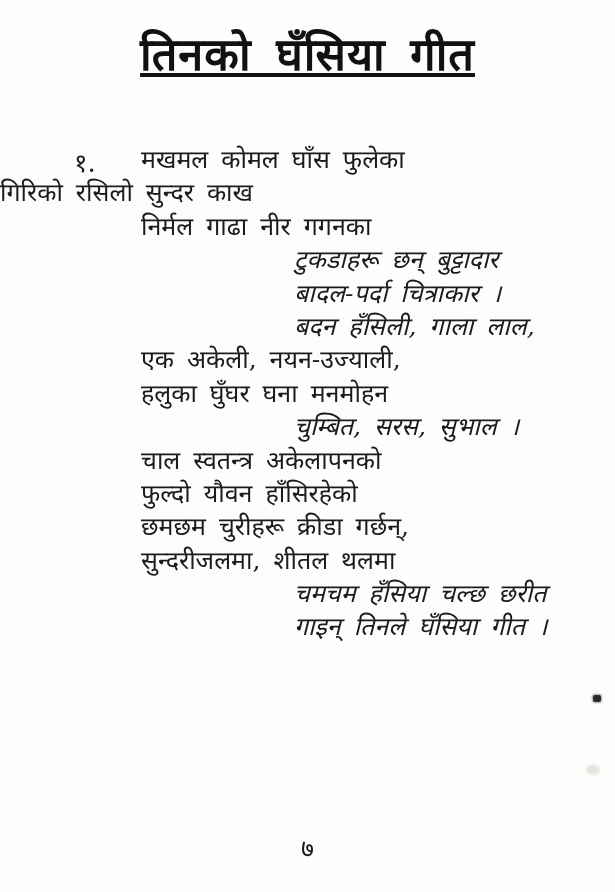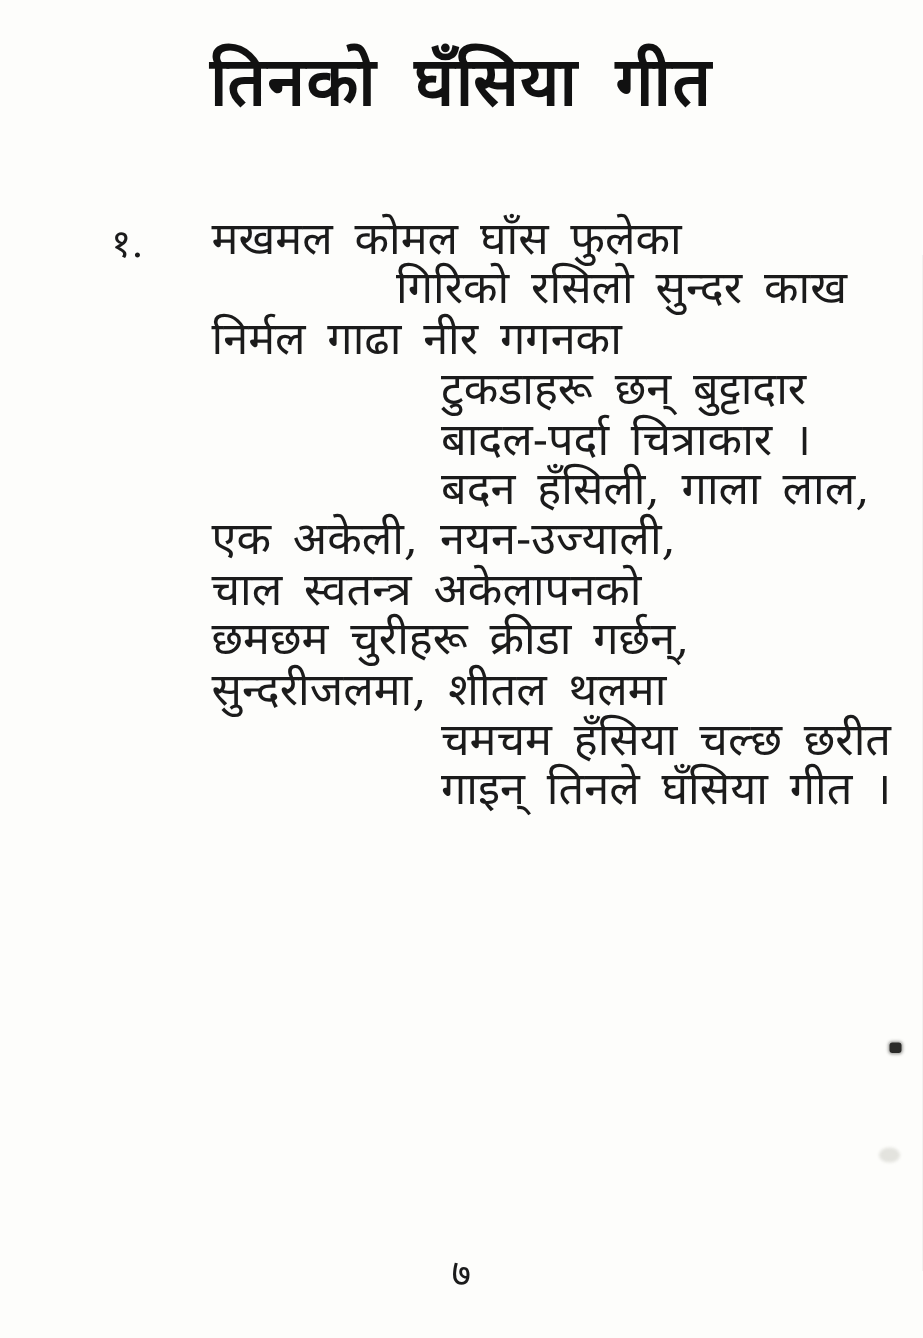--- a/index.html
+++ b/index.html
@@ -22,44 +22,45 @@
     top: 22px;
     left: 0;
     width: 100%;
     margin: 0;
     text-align: center;
     font-size: 45px;
     font-weight: bold;
     letter-spacing: 1px;
     word-spacing: 8px;
     color: #111111;
+    text-decoration: underline;
   }
   .stanza-number {
     position: absolute;
     top: 147px;
     left: 74px;
     font-size: 26px;
     line-height: 33px;
   }
   .poem {
     position: absolute;
     top: 143px;
     left: 0;
     width: 100%;
   }
   .pline {
     height: 33.4px;
     line-height: 33.4px;
-    font-size: 30px;
+    font-size: 25px;
     word-spacing: 5px;
     white-space: nowrap;
   }
   .ind-l  { padding-left: 141px; }
-  .ind-r1 { padding-left: 264px; }
-  .ind-r  { padding-left: 294px; }
+  .ind-r1 { }
+  .ind-r  { padding-left: 294px; font-style: italic; }
   .page-number {
     position: absolute;
     top: 830px;
     left: 0;
     width: 100%;
     text-align: center;
     font-size: 25px;
   }
   .artifact-blot {
     position: absolute;
@@ -92,21 +93,24 @@
   <div class="stanza-number">१.</div>
 
   <div class="poem">
     <div class="pline ind-l">मखमल कोमल घाँस फुलेका</div>
     <div class="pline ind-r1">गिरिको रसिलो सुन्दर काख</div>
     <div class="pline ind-l">निर्मल गाढा नीर गगनका</div>
     <div class="pline ind-r">टुकडाहरू छन् बुट्टादार</div>
     <div class="pline ind-r">बादल-पर्दा चित्राकार ।</div>
     <div class="pline ind-r">बदन हँसिली, गाला लाल,</div>
     <div class="pline ind-l">एक अकेली, नयन-उज्याली,</div>
+    <div class="pline ind-l">हलुका घुँघर घना मनमोहन</div>
+    <div class="pline ind-r">चुम्बित, सरस, सुभाल ।</div>
     <div class="pline ind-l">चाल स्वतन्त्र अकेलापनको</div>
+    <div class="pline ind-l">फुल्दो यौवन हाँसिरहेको</div>
     <div class="pline ind-l">छमछम चुरीहरू क्रीडा गर्छन्,</div>
     <div class="pline ind-l">सुन्दरीजलमा, शीतल थलमा</div>
     <div class="pline ind-r">चमचम हँसिया चल्छ छरीत</div>
     <div class="pline ind-r">गाइन् तिनले घँसिया गीत ।</div>
   </div>
 
   <div class="page-number">७</div>
 
   <div class="artifact-blot"></div>
 

